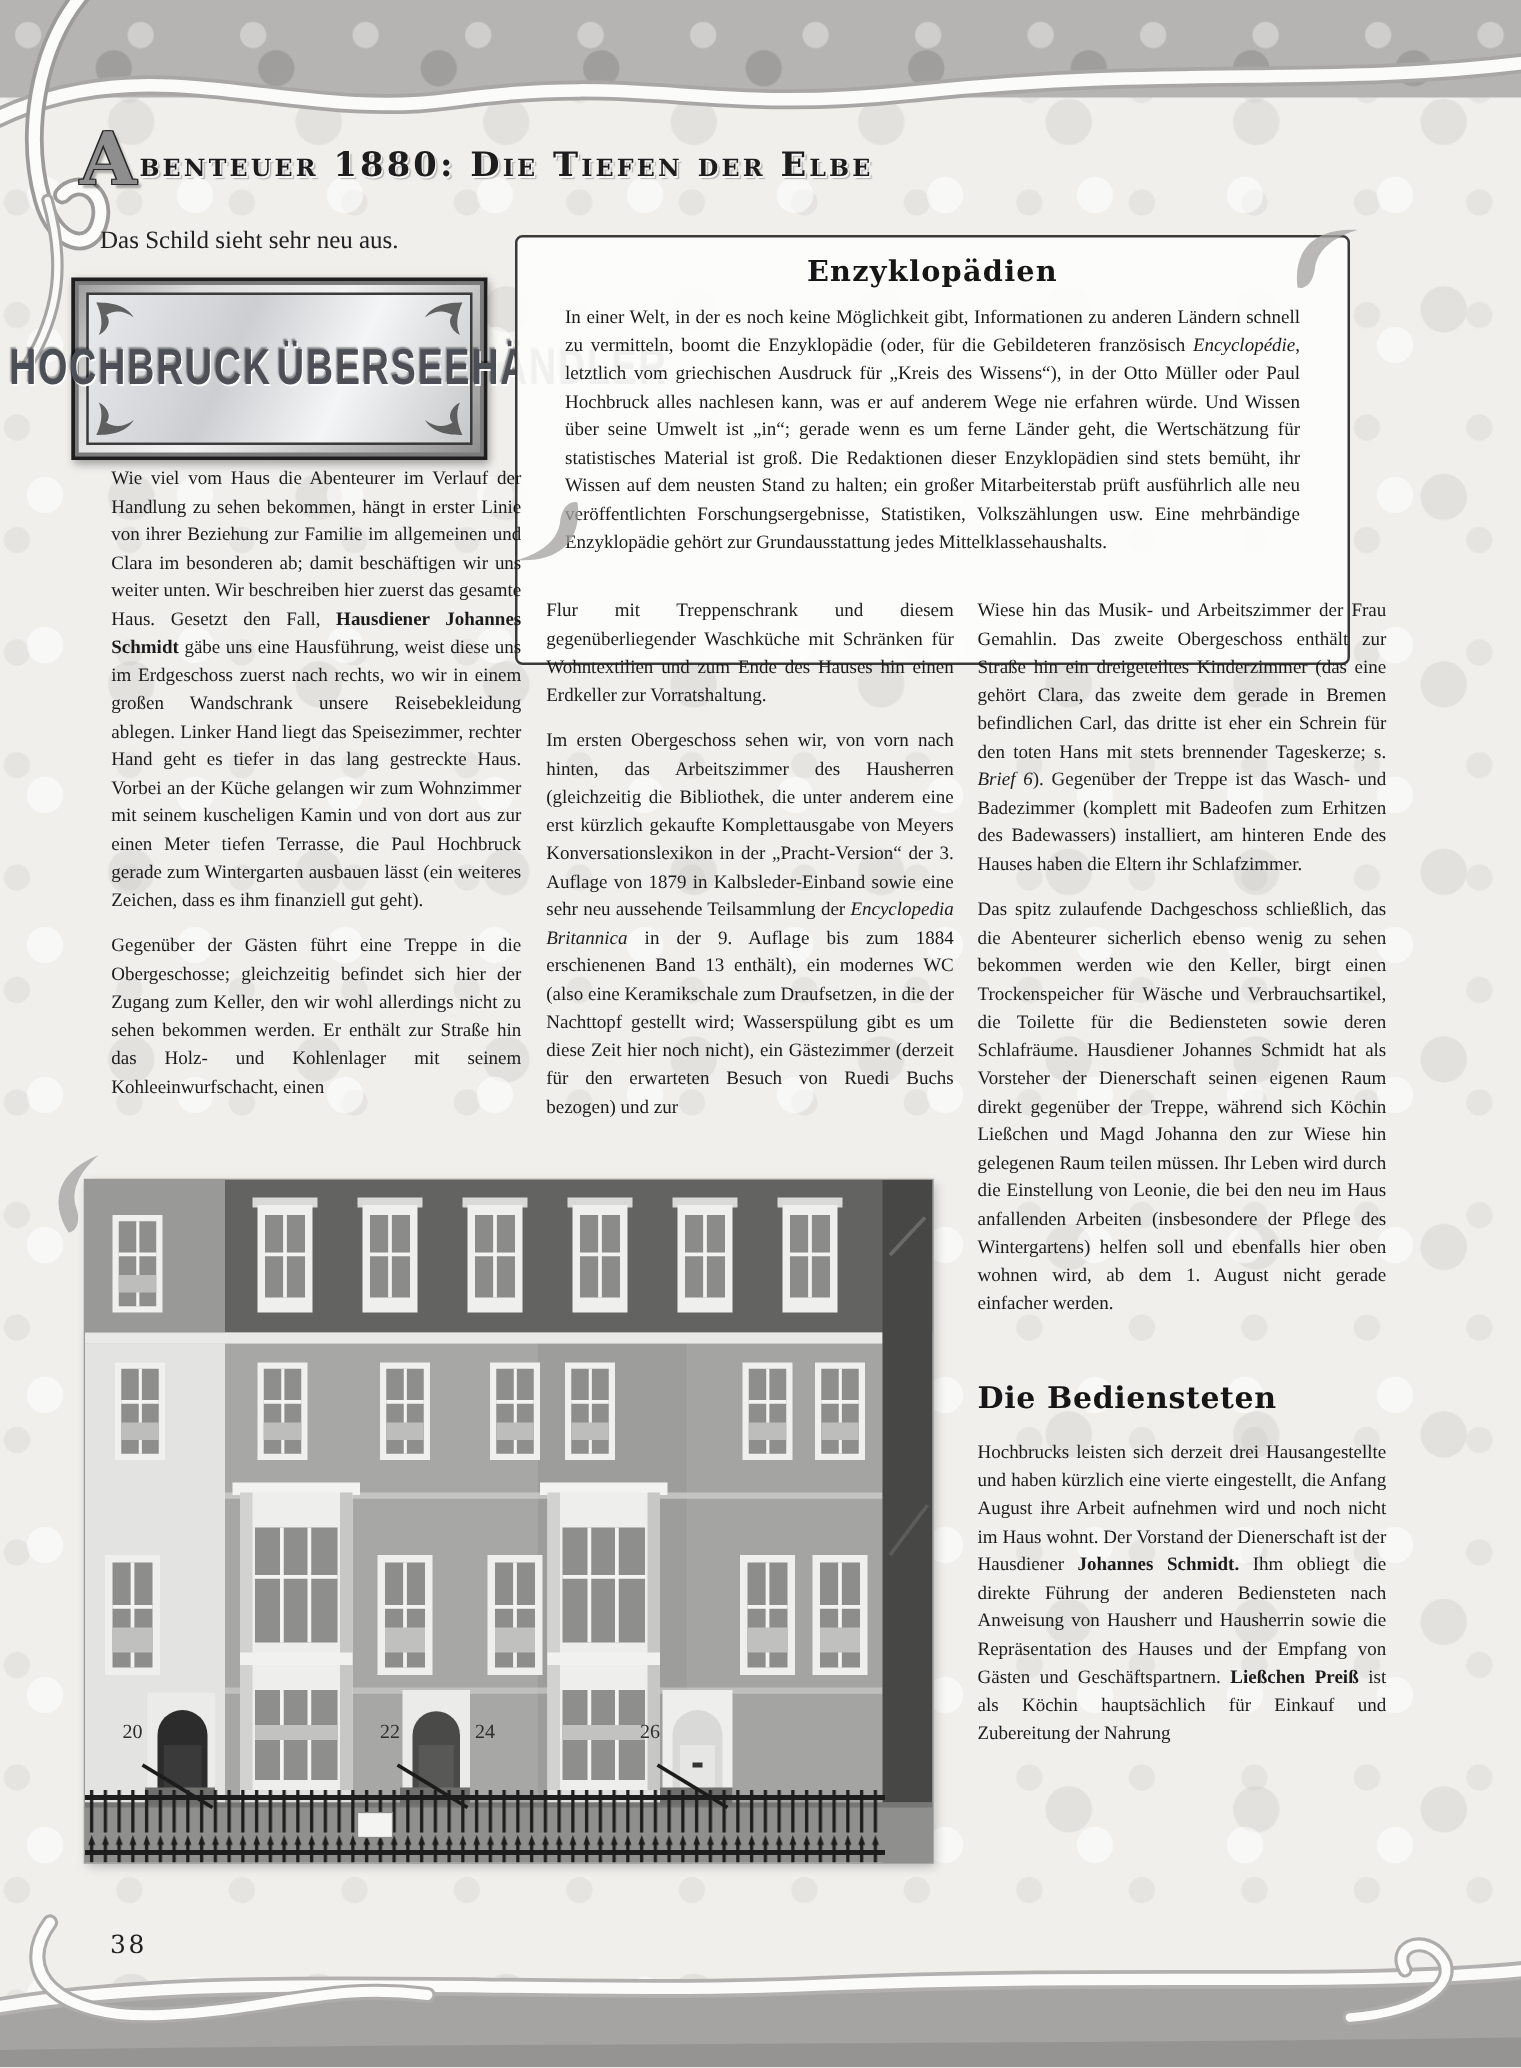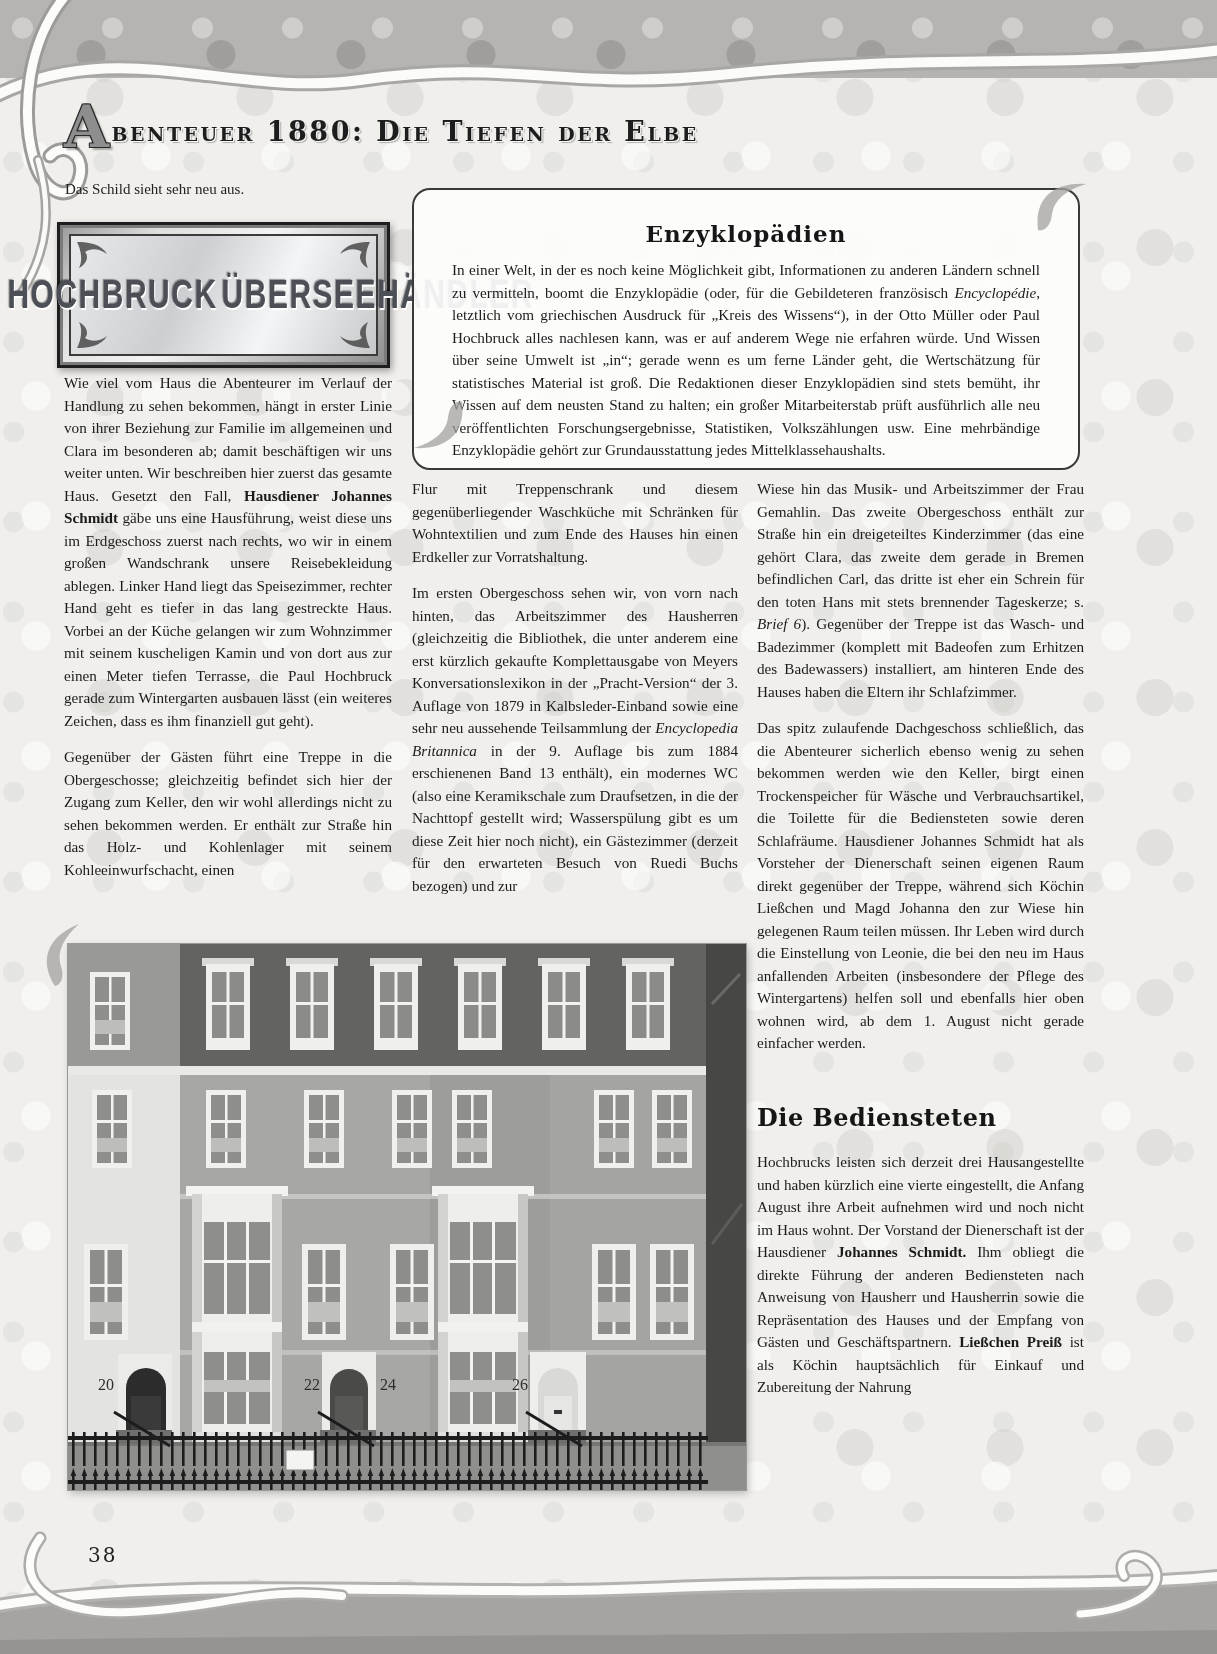--- a/index.html
+++ b/index.html
@@ -19,44 +19,44 @@
       radial-gradient(circle at 70% 70%, rgba(120,118,115,.35) 0 14px, rgba(0,0,0,0) 15px);
     background-size:90px 70px,130px 78px;}
   .ornament{position:absolute;pointer-events:none;}
   
   .title{position:absolute;left:64px;top:94px;width:700px;
     font-family:"DejaVu Serif",serif;font-weight:bold;font-variant:small-caps;
     font-size:27px;letter-spacing:2.5px;color:#1d1d1d;
     text-shadow:1px 1px 0 rgba(255,255,255,.9),2px 2px 1px rgba(0,0,0,.28);}
   .title .initial{font-size:58px;line-height:30px;vertical-align:-6px;color:#8e8e8e;
     text-shadow:-1px -1px 0 #2a2a2a,1px -1px 0 #2a2a2a,-1px 1px 0 #2a2a2a,1px 1px 0 #2a2a2a,3px 3px 2px rgba(0,0,0,.3);}
-  .caption{position:absolute;left:65px;top:181px;width:330px;font-size:15px;color:#222;}
+  .caption{position:absolute;left:80px;top:181px;width:330px;font-size:20px;color:#222;}
   
   .sign{position:absolute;left:57px;top:222px;width:333px;height:146px;box-sizing:border-box;
     border:3px solid #1e1e1e;
     background:linear-gradient(135deg,#9a9a9a,#dedede 22%,#f3f3f3 48%,#c4c4c4 72%,#8d8d8d);
     box-shadow:inset 0 0 0 3px #7b7b7b,2px 3px 7px rgba(0,0,0,.35);}
   .sign-plate{position:absolute;left:9px;top:9px;right:9px;bottom:9px;
     border:2px solid #3b3b3b;
     background:linear-gradient(115deg,#e9eaec,#ccced1 38%,#f4f5f6 66%,#c6c8ca);
     display:flex;flex-direction:row;align-items:center;justify-content:center;gap:4px;}
   .sign-line{font-family:"Liberation Sans",sans-serif;font-weight:bold;font-size:30px;
     letter-spacing:1.5px;color:#4c5056;transform:scaleY(1.35);white-space:nowrap;
     text-shadow:1px 1px 0 #ffffff,-1px -1px 1px rgba(0,0,0,.4);}
   .corner{position:absolute;width:34px;height:30px;opacity:.85;}
   .c-tl{left:4px;top:4px;} .c-tr{right:4px;top:4px;transform:scaleX(-1);}
   .c-bl{left:4px;bottom:4px;transform:scaleY(-1);} .c-br{right:4px;bottom:4px;transform:scale(-1,-1);}
   
-  .enzy{position:absolute;left:412px;top:188px;width:668px;height:282px;box-sizing:border-box;
-    border:2px solid #3a3a3a;border-radius:18px;background:rgba(253,253,252,.93);
-    padding:28px 26px 0 26px;}
+  .enzy{position:absolute;left:412px;top:188px;width:668px;height:344px;box-sizing:border-box;
+    border:2px solid #3a3a3a;border-radius:6px;background:rgba(253,253,252,.93);
+    padding:12px 26px 0 26px;}
   .enzy-title{text-align:center;font-family:"DejaVu Serif",serif;font-weight:bold;
     font-size:23px;letter-spacing:1px;margin:2px 0 10px;color:#161616;}
   
-  .col{position:absolute;font-size:15.2px;line-height:22.5px;text-align:justify;hyphens:auto;}
+  .col{position:absolute;font-size:15.2px;line-height:22.5px;text-align:justify;hyphens:auto;margin-left:25px;}
   .col p{margin:0 0 14px;} .col p:last-child{margin-bottom:0;}
   .enzy-body{font-size:15.2px;line-height:22.5px;text-align:justify;hyphens:auto;}
   .enzy-body p{margin:12px;}
   .col-left{left:64px;top:372px;width:328px;}
   .col-mid{left:412px;top:478px;width:326px;}
   .col-right{left:757px;top:478px;width:327px;}
   .subhead{font-family:"DejaVu Serif",serif;font-weight:bold;font-size:24px;
     letter-spacing:.5px;margin:52px 0 22px;color:#161616;}
   
   .photo{position:absolute;left:68px;top:944px;width:678px;height:546px;

